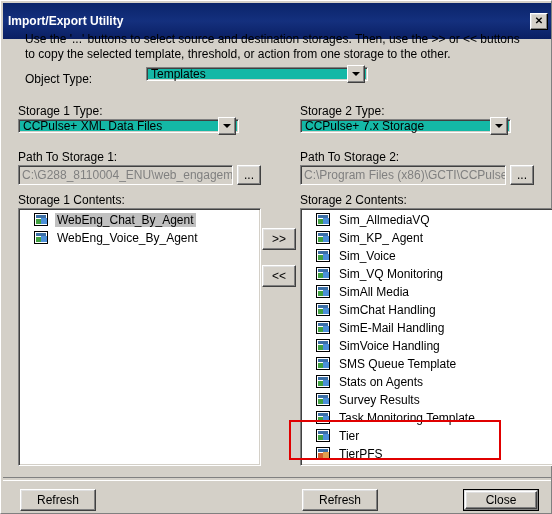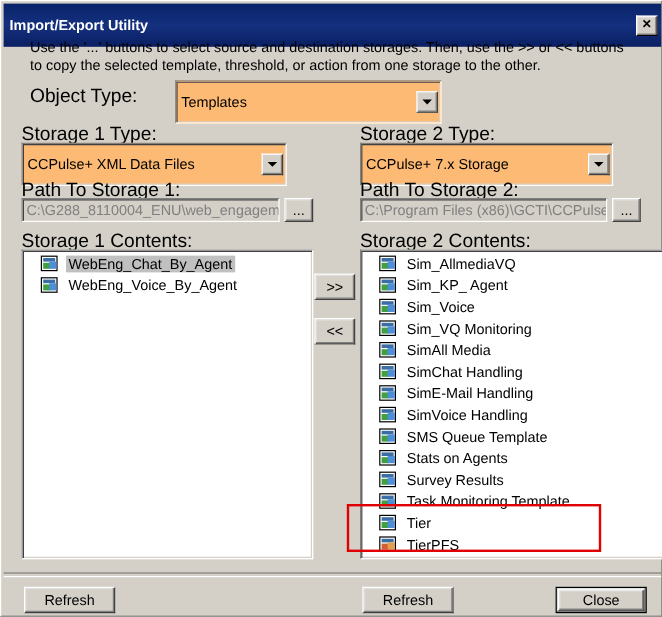--- a/index.html
+++ b/index.html
@@ -81,31 +81,31 @@
     left: 22px;
     top: 7px;
     width: 500px;
     font-size: 12px;
     color: #000000;
     line-height: 15px;
   }
 
   .lbl {
     position: absolute;
-    font-size: 16px;
+    font-size: 12px;
     color: #000000;
     white-space: nowrap;
   }
 
   
   .combo {
     position: absolute;
-    height: 36px;
-    box-sizing: border-box;
-    background: #fdba74;
+    height: 14px;
+    box-sizing: border-box;
+    background: #14b8a6;
     border: 1px solid #808080;
     border-right-color: #ffffff;
     border-bottom-color: #ffffff;
     box-shadow: inset 1px 1px 0 #404040, inset -1px -1px 0 #d4d0c8;
     display: flex;
     align-items: center;
   }
   .combo .val {
     font-size: 12px;
     color: #000000;

